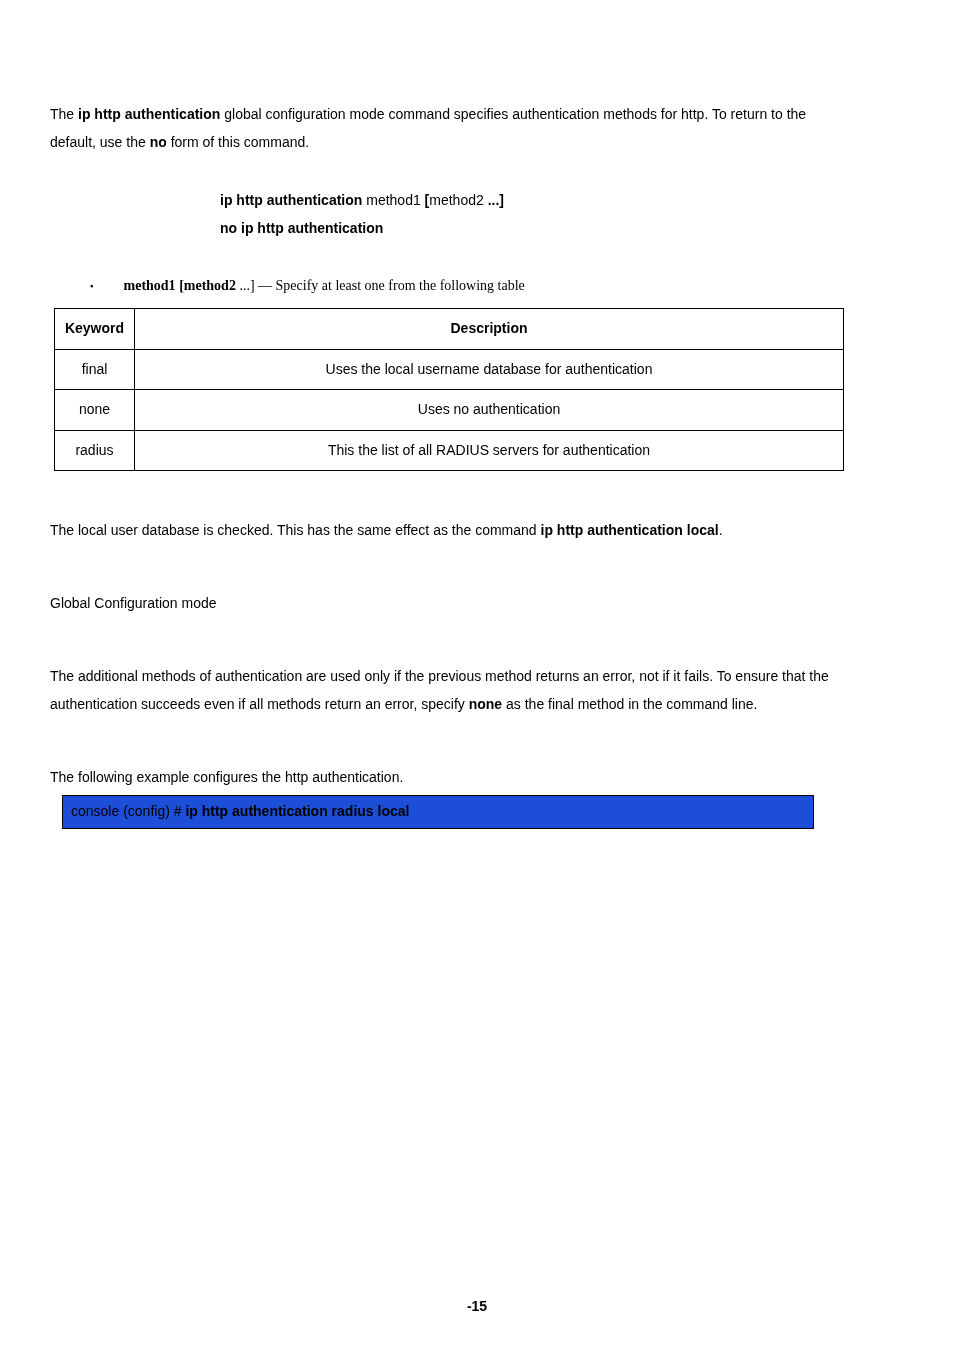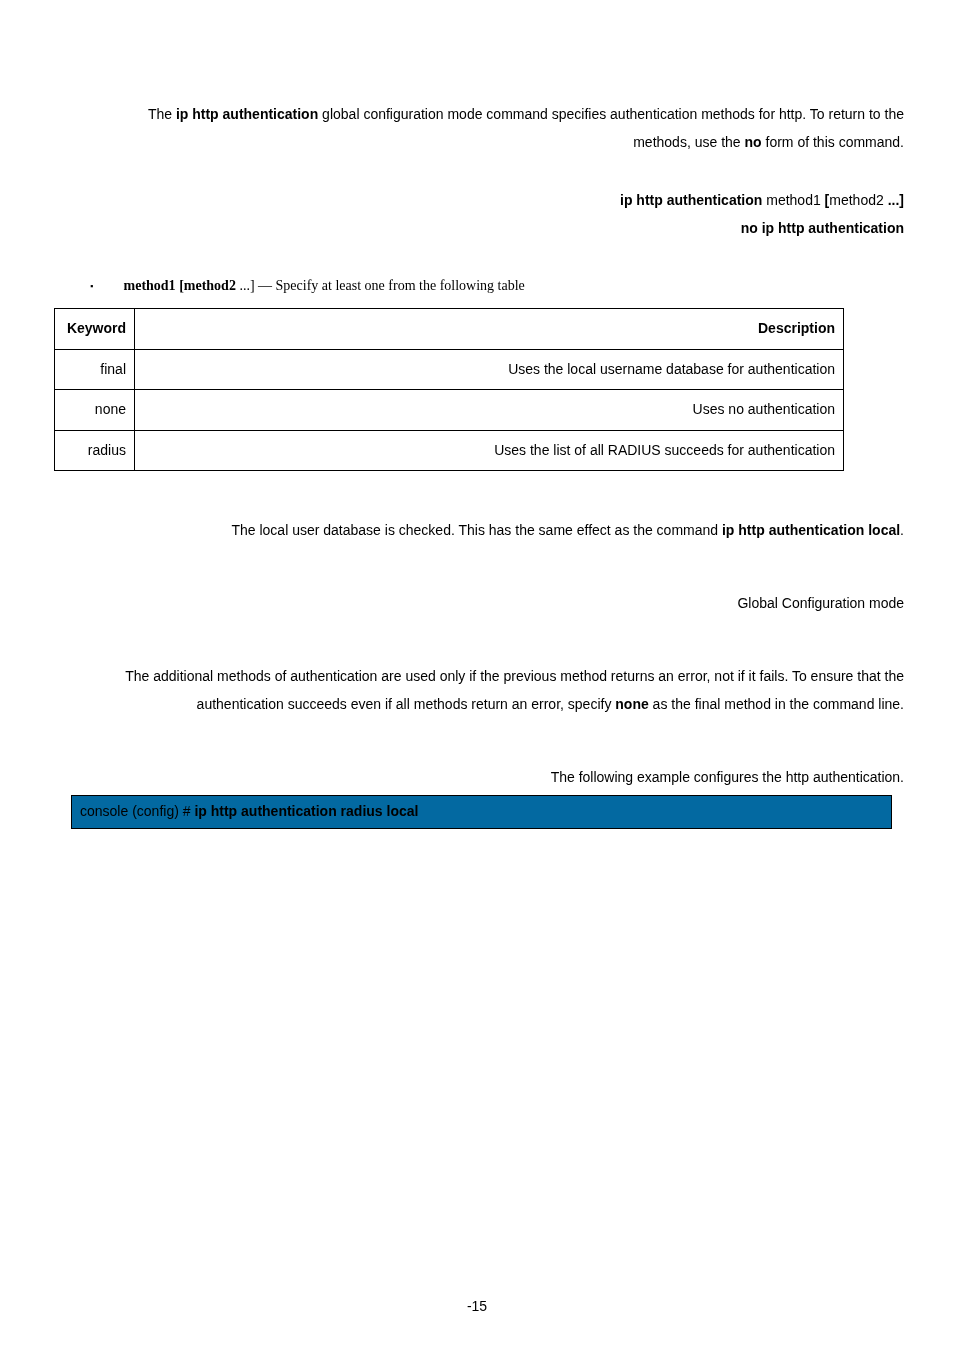--- a/index.html
+++ b/index.html
@@ -5,21 +5,21 @@
   * { box-sizing: border-box; margin: 0; padding: 0; }
   html, body { width: 954px; height: 1350px; background: #ffffff; }
   body {
     font-family: Arial, Helvetica, sans-serif;
     font-size: 14px;
     color: #000000;
     padding: 100px 50px 0 50px;
     position: relative;
     line-height: 2.0;
   }
-  p { margin: 0; text-align: right; }
+  p { margin: 0; }
 
   .para-block { margin-bottom: 30px; }
   .syntax-block { margin: 20px 0 30px 170px; }
   .bold { font-weight: bold; }
 
   ul.params {
     list-style: none;
     margin: 0 0 8px 40px;
     font-family: Liberation Serif, serif;
   }
@@ -32,61 +32,62 @@
   }
 
   table.kw {
     border-collapse: collapse;
     width: 790px;
     margin: 0 0 0 4px;
     table-layout: fixed;
   }
   table.kw th, table.kw td {
     border: 1px solid #000;
-    text-align: right;
+    text-align: center;
     vertical-align: middle;
-    padding: 10px 8px;
+    padding: 10px 0;
     font-size: 14px;
     font-weight: normal;
     line-height: 1.4;
   }
   table.kw th { font-weight: bold; }
   table.kw col.c1 { width: 80px; }
 
   .section { margin-top: 45px; margin-bottom: 0; }
   .section-snug { }
 
   .codebox {
     border: 1px solid #000;
-    background: #0369a1;
-    width: 821px;
-    margin: 4px 0 0 21px;
+    background: #1d4ed8;
+    width: 752px;
+    margin: 4px 0 0 12px;
     padding: 6px 8px;
     font-size: 14px;
     line-height: 1.4;
   }
 
   .footer {
     position: absolute;
     left: 0;
     width: 954px;
     bottom: 30px;
     text-align: center;
     font-size: 14px;
+    font-weight: bold;
   }
 </style>
 </head>
 <body>
 
 <div class="para-block">
   <p>
     <span>The </span><span class="bold">ip http authentication</span><span> global configuration mode command specifies authentication methods for http. To return to the</span>
   </p>
   <p>
-    <span>methods, use the </span><span class="bold">no</span><span> form of this command.</span>
+    <span>default, use the </span><span class="bold">no</span><span> form of this command.</span>
   </p>
 </div>
 
 <div class="syntax-block">
   <p>
     <span class="bold">ip http authentication </span><span>method1 </span><span class="bold">[</span><span>method2 </span><span class="bold">...]</span>
   </p>
   <p class="bold">no ip http authentication</p>
 </div>
 
@@ -111,21 +112,21 @@
     <tr>
       <td>final</td>
       <td>Uses the local username database for authentication</td>
     </tr>
     <tr>
       <td>none</td>
       <td>Uses no authentication</td>
     </tr>
     <tr>
       <td>radius</td>
-      <td>Uses the list of all RADIUS succeeds for authentication</td>
+      <td>This the list of all RADIUS servers for authentication</td>
     </tr>
   </tbody>
 </table>
 
 <p class="section">
   <span>The local user database is checked. This has the same effect as the command </span><span class="bold">ip http authentication local</span><span>.</span>
 </p>
 
 <p class="section">Global Configuration mode</p>
 

